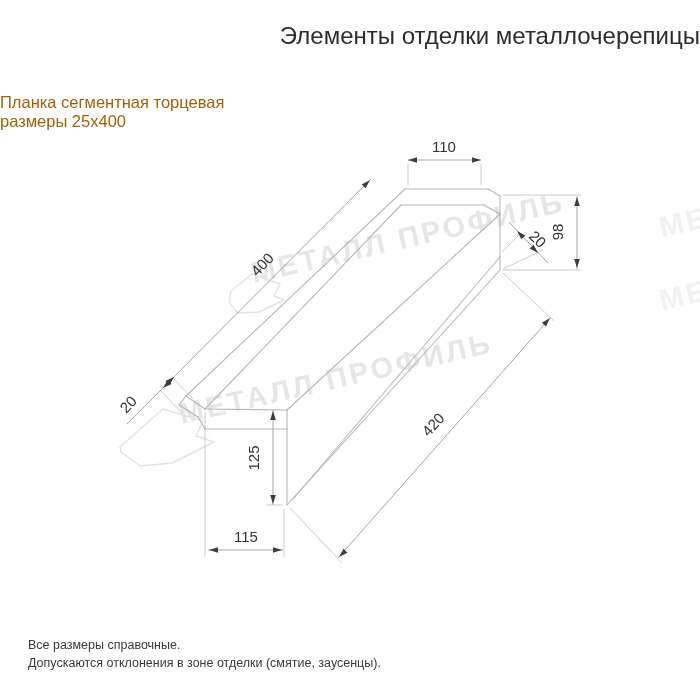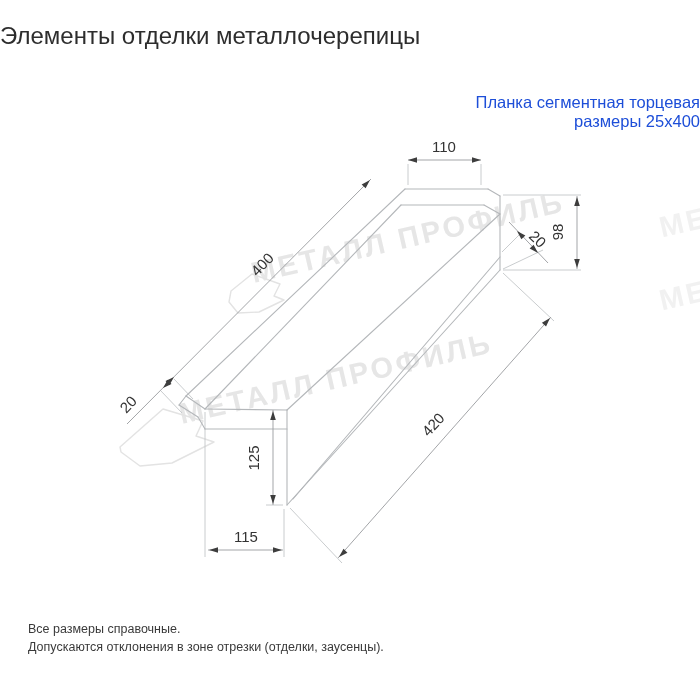--- a/index.html
+++ b/index.html
@@ -1,32 +1,32 @@
 <!DOCTYPE html>
 <html><head>
 <meta charset="utf-8">
 <style>
   html,body{margin:0;padding:0;background:#fff;}
   #page{position:relative;width:700px;height:700px;background:#ffffff;overflow:hidden;
         font-family:"Liberation Sans", sans-serif;}
-  #title{position:absolute;top:22px;left:0;width:700px;text-align:left;
+  #title{position:absolute;top:22px;left:0;width:700px;text-align:right;
          font-size:24px;color:#2d2d2d;}
-  #subtitle{position:absolute;top:93px;left:0;width:700px;text-align:right;
-            font-size:16.5px;line-height:19px;color:#1d4ed8;}
+  #subtitle{position:absolute;top:93px;left:0;width:700px;text-align:left;
+            font-size:16.5px;line-height:19px;color:#a16207;}
   #drawing-svg{position:absolute;left:0;top:0;}
   .obj{stroke:#b4b7ba;stroke-width:1.1;fill:none;stroke-linecap:round;}
   .ext{stroke:#c3c6c8;stroke-width:0.9;fill:none;}
   .dim{stroke:#989b9e;stroke-width:0.9;fill:none;}
   .arr{fill:#3d3d3d;stroke:none;}
   .dimtext{fill:#333;font-size:15px;font-family:"Liberation Sans",sans-serif;}
   .wm{fill:#e6e6e6;font-weight:bold;font-size:29px;letter-spacing:3px;
       font-family:"Liberation Sans",sans-serif;}
   .wm-faint{fill:#f1f1f1;}
   .logo{fill:none;stroke:#e3e3e3;stroke-width:1.4;stroke-linejoin:round;}
-  #footer{position:absolute;left:28px;top:620px;font-size:12.5px;line-height:18px;color:#3a3a3a;}
+  #footer{position:absolute;left:28px;top:636px;font-size:12.5px;line-height:18px;color:#3a3a3a;}
 </style>
 </head>
 <body>
 
 <div id="page">
   <div id="title">Элементы отделки металлочерепицы</div>
   <div id="subtitle">
     <div>Планка сегментная торцевая</div>
     <div>размеры 25х400</div>
   </div>
@@ -95,15 +95,15 @@
       <text class="dimtext" text-anchor="middle" transform="translate(534,243) rotate(43)">20</text>
       <text class="dimtext" text-anchor="middle" transform="translate(266,268) rotate(-46)">400</text>
       <text class="dimtext" text-anchor="middle" transform="translate(132,408) rotate(-46)">20</text>
       <text class="dimtext" text-anchor="middle" transform="translate(259,458) rotate(-90)">125</text>
       <text class="dimtext" text-anchor="middle" transform="translate(246,542) rotate(0)">115</text>
       <text class="dimtext" text-anchor="middle" transform="translate(437,428) rotate(-47)">420</text>
     </svg>
 
   <div id="footer">
     <div>Все размеры справочные.</div>
-    <div>Допускаются отклонения в зоне отрезки (отделки, заусенцы).</div>
+    <div>Допускаются отклонения в зоне отделки (смятие, заусенцы).</div>
   </div>
 </div>
 
 </body></html>

